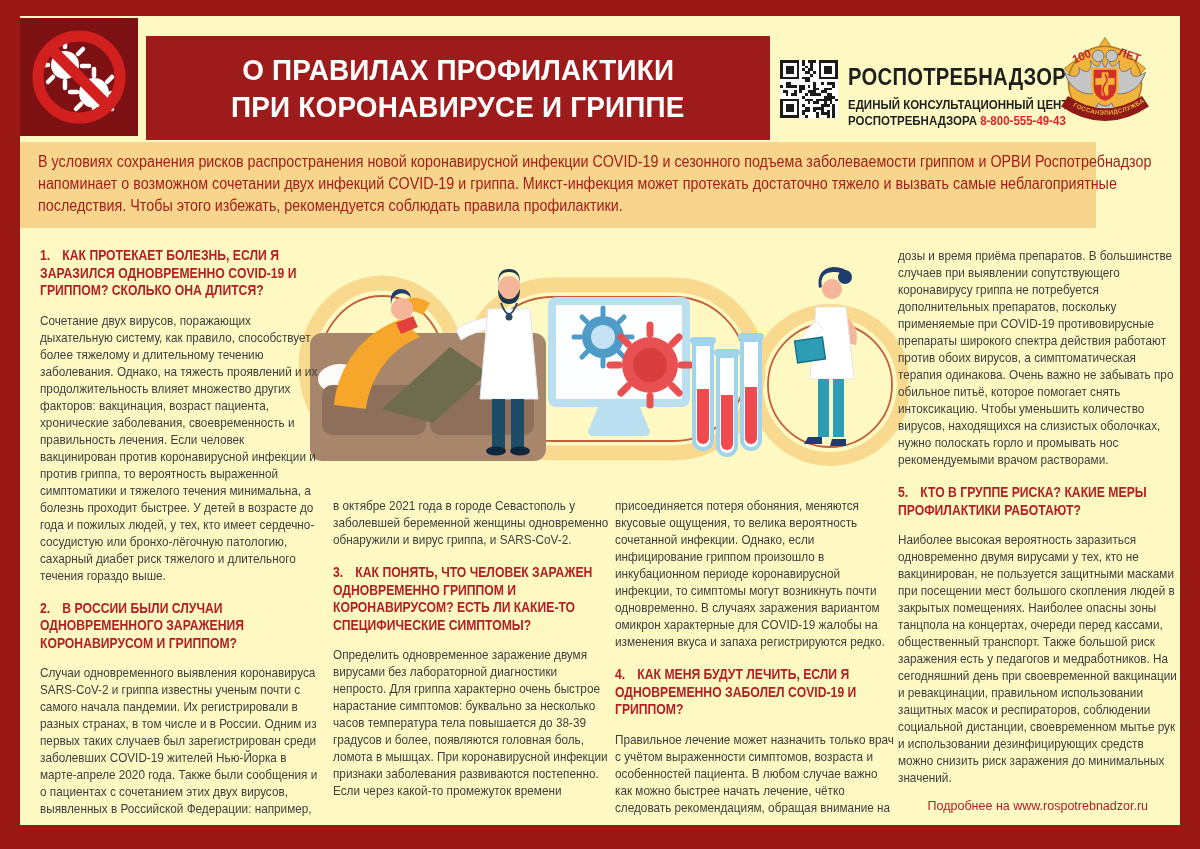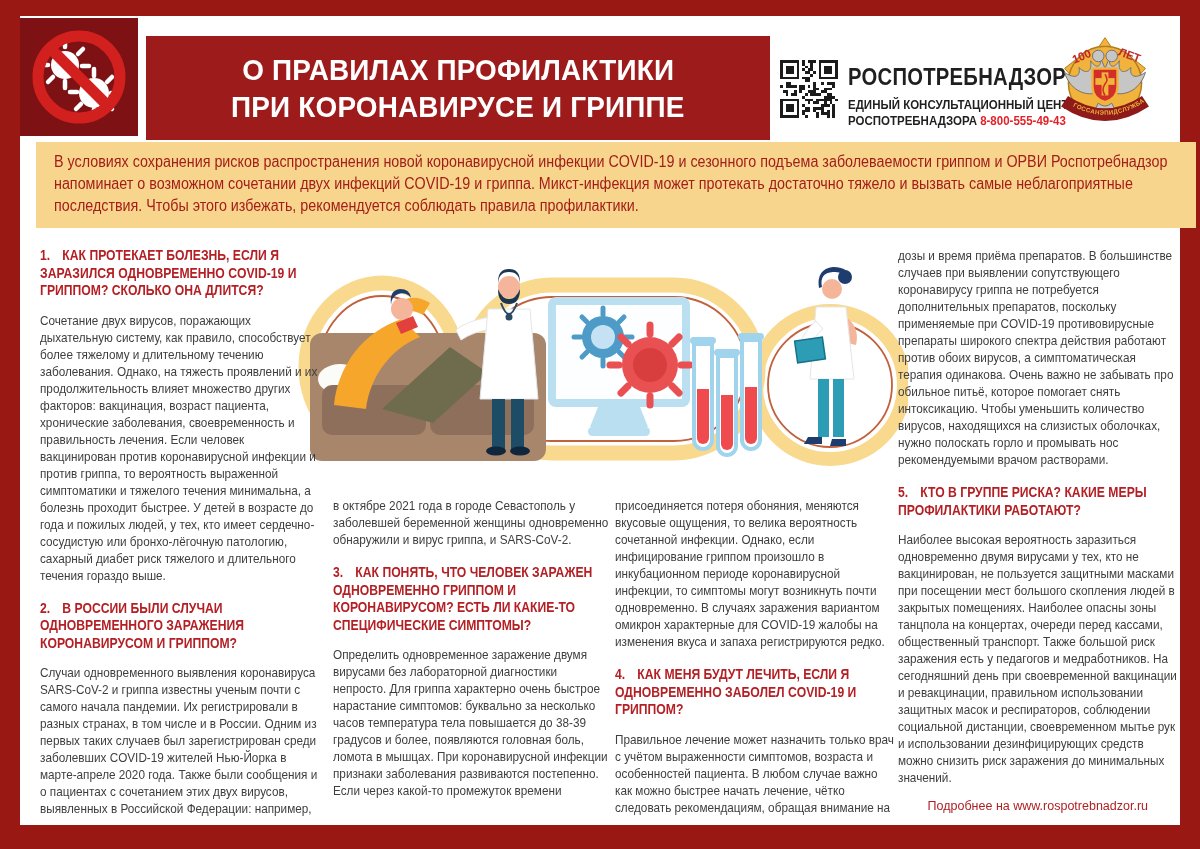--- a/index.html
+++ b/index.html
@@ -1,18 +1,18 @@
 <!DOCTYPE html>
 <html><head>
 <meta charset="utf-8">
 <style>
   html,body{margin:0;padding:0;background:#e9e9e9;}
   .page{position:relative;width:1200px;height:849px;background:#9A1813;overflow:hidden;
         font-family:"Liberation Sans",sans-serif;}
-  .inner{position:absolute;left:20px;top:16px;width:1160px;height:809px;background:#ffffff;}
+  .inner{position:absolute;left:20px;top:16px;width:1160px;height:809px;background:#fef9c3;}
 
   
   .ban-square{position:absolute;left:0;top:2px;width:118px;height:118px;background:#7D1113;}
   .ban-square svg{width:100%;height:100%;display:block;}
 
   
   .title-band{position:absolute;left:126px;top:20px;width:624px;height:104px;background:#9E1B1B;
               display:flex;flex-direction:column;justify-content:center;align-items:center;}
   .title-line{color:#ffffff;font-weight:bold;font-size:30px;line-height:37px;white-space:nowrap;
               transform:scaleX(0.93);letter-spacing:0.2px;}
@@ -20,21 +20,21 @@
   
   .qr{position:absolute;left:760px;top:44px;width:58px;height:58px;fill:#1b1b1b;background:#fff;}
   .brand{position:absolute;left:828px;top:48px;font-size:23px;font-weight:bold;color:#1f1f1f;
          white-space:nowrap;transform:scaleX(0.88);transform-origin:0 0;letter-spacing:0.3px;}
   .contact{position:absolute;left:828px;top:81px;font-size:12.5px;font-weight:bold;color:#1f1f1f;
            line-height:16px;white-space:nowrap;transform:scaleX(0.92);transform-origin:0 0;}
   .phone{color:#E32228;}
   .emblem{position:absolute;left:1032px;top:12px;width:106px;height:106px;}
 
   
-  .intro-band{position:absolute;left:16px;top:126px;width:1160px;height:86px;background:#F7D58C;}
+  .intro-band{position:absolute;left:0;top:126px;width:1028px;height:86px;background:#F7D58C;padding-left:48px;}
   .intro-text{position:absolute;left:18px;top:9px;width:1268px;transform:scaleX(0.895);
               transform-origin:0 0;color:#A41D1A;font-size:16px;line-height:22px;}
 
   
   .col{position:absolute;width:322px;transform:scaleX(0.87);transform-origin:0 0;
        color:#3E3E3E;font-size:13.5px;line-height:17px;}
   .col1{left:20px;top:231px;}
   .col2{left:313px;top:481px;}
   .col3{left:595px;top:481px;}
   .col4{left:878px;top:231px;}

